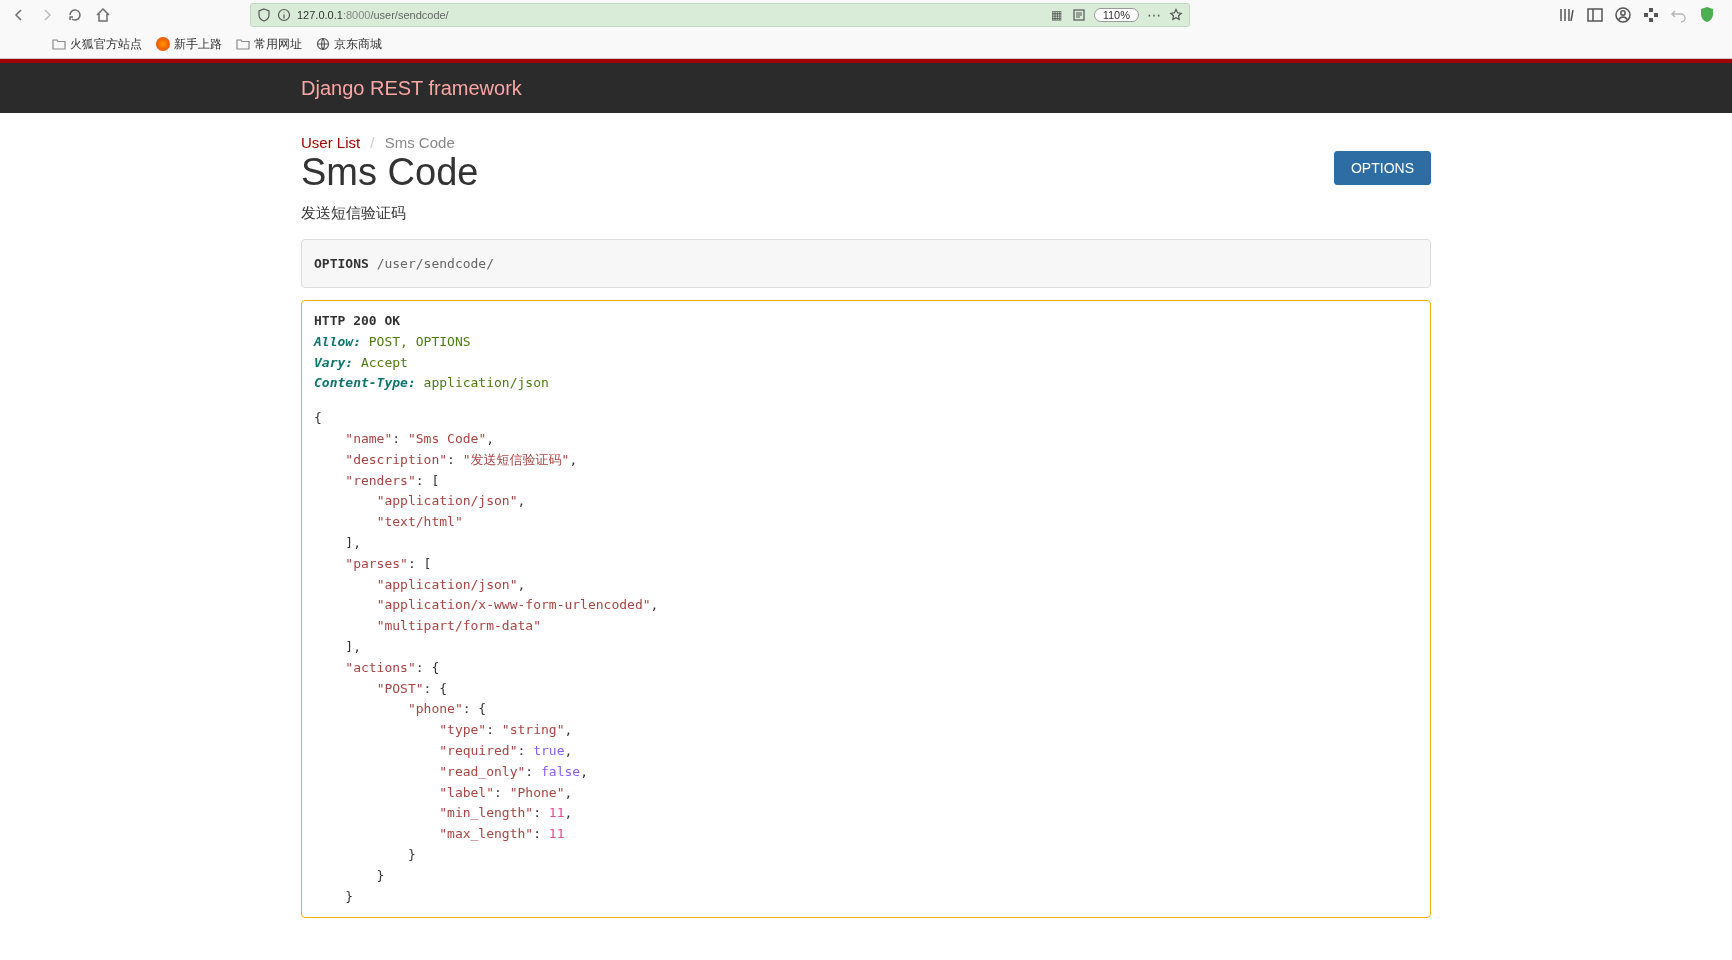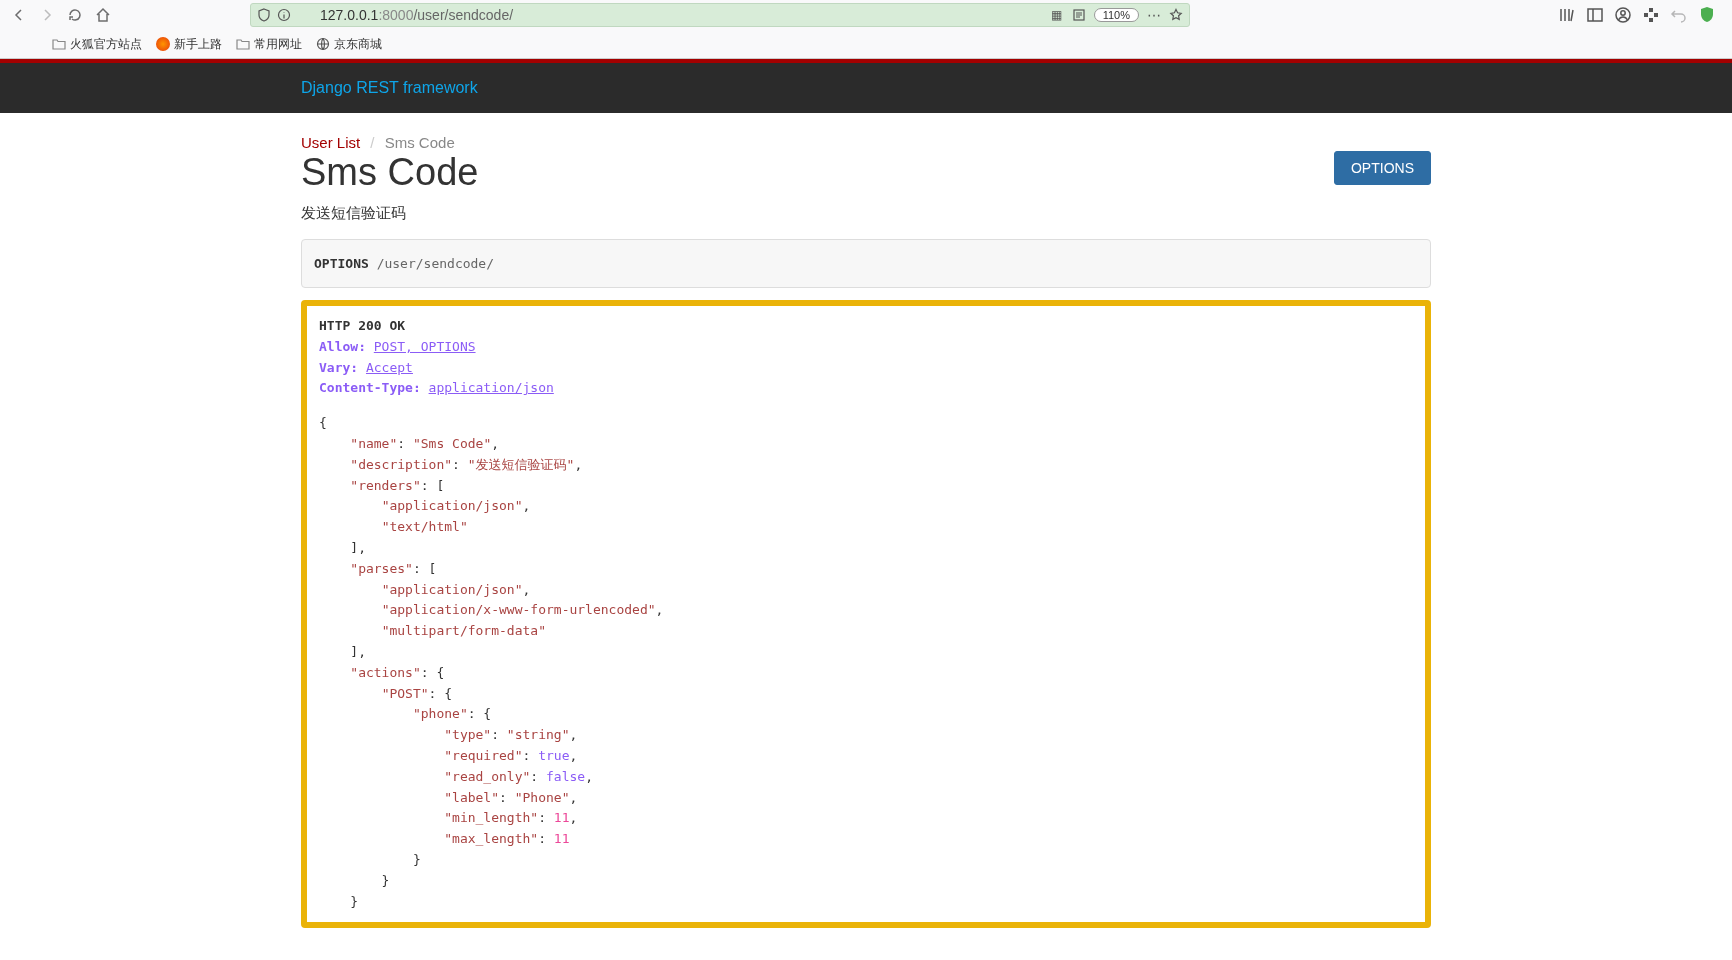--- a/index.html
+++ b/index.html
@@ -6,63 +6,63 @@
 body { font-family: "Helvetica Neue", Helvetica, Arial, sans-serif; font-size: 14px; color: #333; background: #fff; }
 
 
 .browser-chrome { background: #f9f9fa; border-bottom: 1px solid #ccc; }
 .nav-bar { display: flex; align-items: center; height: 30px; padding: 0 8px; gap: 6px; }
 .nav-btn { width: 22px; height: 22px; display: flex; align-items: center; justify-content: center; cursor: pointer; opacity: 0.7; }
 .nav-btn.disabled { opacity: 0.3; }
 .nav-btn svg { width: 16px; height: 16px; }
 .url-bar { flex-shrink: 0; width: 940px; margin-left: 130px; height: 24px; background: #d8ecd8; border: 1px solid #c0d8c0; border-radius: 3px; display: flex; align-items: center; padding: 0 6px; gap: 6px; }
 .url-icon { width: 14px; height: 14px; display: flex; align-items: center; justify-content: center; }
-.url-text { font-size: 14px; color: #333; margin-left: 23px; }
+.url-text { font-size: 11px; color: #333; }
 .url-text .host { color: #333; }
 .url-text .path { color: #666; }
 .url-right { margin-left: auto; display: flex; align-items: center; gap: 8px; }
 .zoom-badge { background: #fff; border: 1px solid #999; border-radius: 10px; padding: 0 8px; font-size: 11px; color: #333; }
 .chrome-right { margin-left: auto; display: flex; align-items: center; gap: 10px; padding-right: 8px; }
 .chrome-icon { width: 18px; height: 18px; display: flex; align-items: center; justify-content: center; color: #666; cursor: pointer; }
 
 
 .bookmarks-bar { display: flex; align-items: center; height: 28px; padding: 0 8px; gap: 14px; margin-left: 44px; }
 .bookmark { display: flex; align-items: center; gap: 4px; font-size: 12px; color: #333; cursor: pointer; }
 .bookmark-icon { width: 14px; height: 14px; }
 
 
 .red-bar { height: 4px; background: #a30000; }
 
 
 .drf-navbar { background: #2b2b2b; height: 50px; display: flex; align-items: center; }
 .drf-container { width: 1160px; margin: 0 auto; padding: 0 15px; }
-.drf-brand { color: #0ea5e9; font-size: 16px; cursor: pointer; }
+.drf-brand { color: #fca5a5; font-size: 20px; cursor: pointer; }
 
 
 .content-wrap { width: 1160px; margin: 0 auto; padding: 15px; }
 .breadcrumb { font-size: 15px; color: #888; padding-top: 6px; }
 .breadcrumb a { color: #a30000; text-decoration: none; cursor: pointer; }
 .breadcrumb .sep { margin: 0 6px; color: #ccc; }
 .breadcrumb .current { color: #888; }
 
 .page-header { display: flex; align-items: flex-start; margin-bottom: 10px; }
 .page-title { font-size: 38px; font-weight: 500; color: #333; }
 .page-header-right { margin-left: auto; }
 .options-btn { background: #2e6da4; border: 1px solid #2e6da4; color: #fff; padding: 8px 16px; font-size: 14px; border-radius: 3px; cursor: pointer; }
 .description { font-size: 15px; color: #333; margin-bottom: 16px; font-family: Liberation Mono, monospace; }
 
 .request-info { border: 1px solid #ddd; background: #f7f7f7; padding: 16px 12px; font-family: Consolas, Monaco, monospace; font-size: 13px; border-radius: 4px; margin-bottom: 12px; }
 .request-info .method { font-weight: 600; color: #333; }
 .request-info .path { color: #666; }
 
-.response-block { border: 6px solid #eab308; background: #fff; padding: 10px 12px; border-radius: 4px; font-family: Consolas, Monaco, monospace; font-size: 13px; line-height: 1.6; }
+.response-block { border: 1px solid #eab308; background: #fff; padding: 10px 12px; border-radius: 4px; font-family: Consolas, Monaco, monospace; font-size: 13px; line-height: 1.6; }
 .response-block pre { white-space: pre; font-family: inherit; }
 .status-line { font-weight: 600; color: #333; }
-.hdr-key { font-weight: 600; color: #8b5cf6; }
-.hdr-val { color: #8b5cf6; text-decoration: underline; }
+.hdr-key { font-weight: 600; color: #0f766e; font-style: italic; }
+.hdr-val { color: #4d7c0f; }
 
 .json { margin-top: 14px; }
 .jkey { color: #a94442; }
 .jstr { color: #a94442; }
 .jnum { color: #ec4899; }
 .jbool { color: #8b5cf6; }
 </style>
 </head>
 <body>
 

